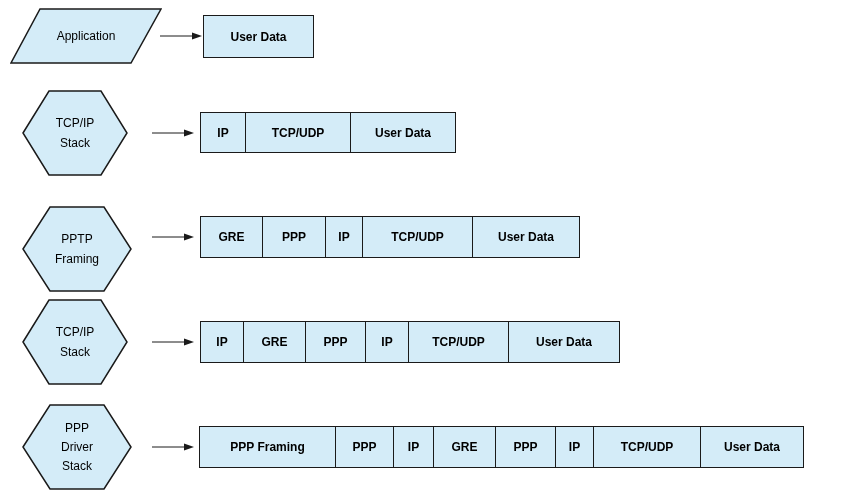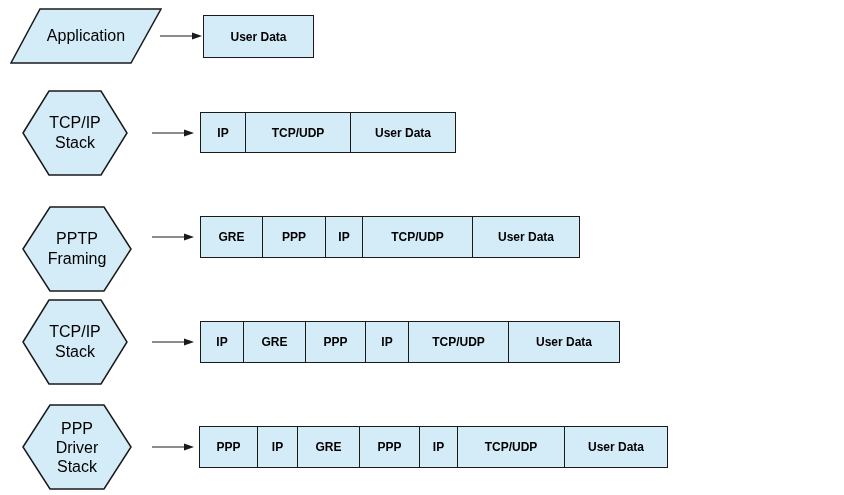--- a/index.html
+++ b/index.html
@@ -16,21 +16,21 @@
     width:844px;height:495px;
     background:var(--bg);
     overflow:hidden;
   }
   .stage{position:absolute;}
   .stage svg{position:absolute;left:0;top:0;width:100%;height:100%;display:block;}
   .shape-poly{fill:var(--shape-fill);stroke:var(--shape-stroke);stroke-width:1.5;stroke-linejoin:miter;}
   .stage-label{
     position:absolute;inset:0;
     display:flex;flex-direction:column;align-items:center;justify-content:center;
-    font-size:16px;line-height:20px;text-align:center;
+    font-size:12px;line-height:20px;text-align:center;
   }
   .arrow{position:absolute;display:block;}
   .arrow line{stroke:var(--shape-stroke);stroke-width:1;}
   .arrow polygon{fill:var(--shape-stroke);}
   .packet{
     position:absolute;
     display:flex;
     border:1.5px solid var(--shape-stroke);
     background:var(--shape-fill);
   }
@@ -136,20 +136,21 @@
       <span>PPP</span>
       <span>Driver</span>
       <span>Stack</span>
     </div>
   </div>
   <svg class="arrow" style="left:152px;top:442px;" width="42" height="10">
     <line x1="0" y1="5" x2="32" y2="5"></line>
       <polygon points="32,1.5 42,5 32,8.5"></polygon>
   </svg>
   <div class="packet" style="left:199px;top:426px;height:42px;">
+    <div class="cell" style="width:136px;">PPP Framing</div>
     <div class="cell" style="width:58px;">PPP</div>
     <div class="cell" style="width:40px;">IP</div>
     <div class="cell" style="width:62px;">GRE</div>
     <div class="cell" style="width:60px;">PPP</div>
     <div class="cell" style="width:38px;">IP</div>
     <div class="cell" style="width:107px;">TCP/UDP</div>
     <div class="cell" style="width:102px;">User Data</div>
   </div>
 
 </div>

